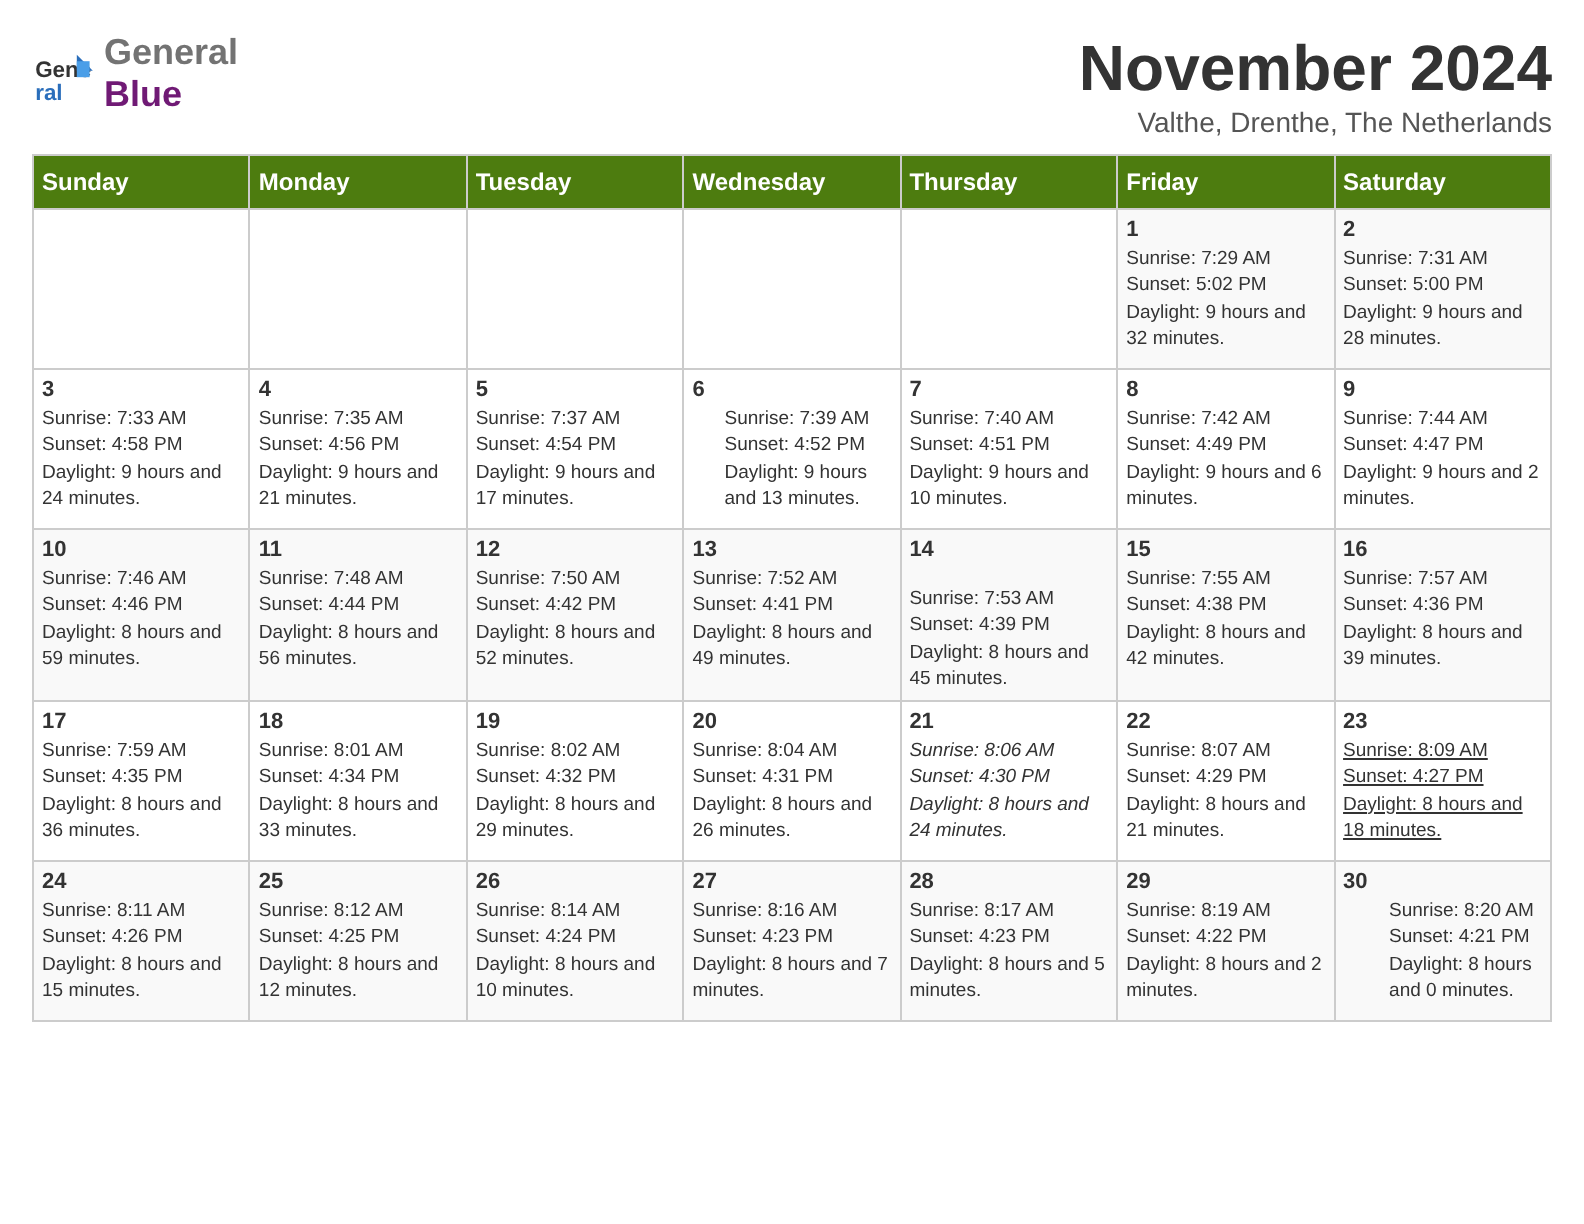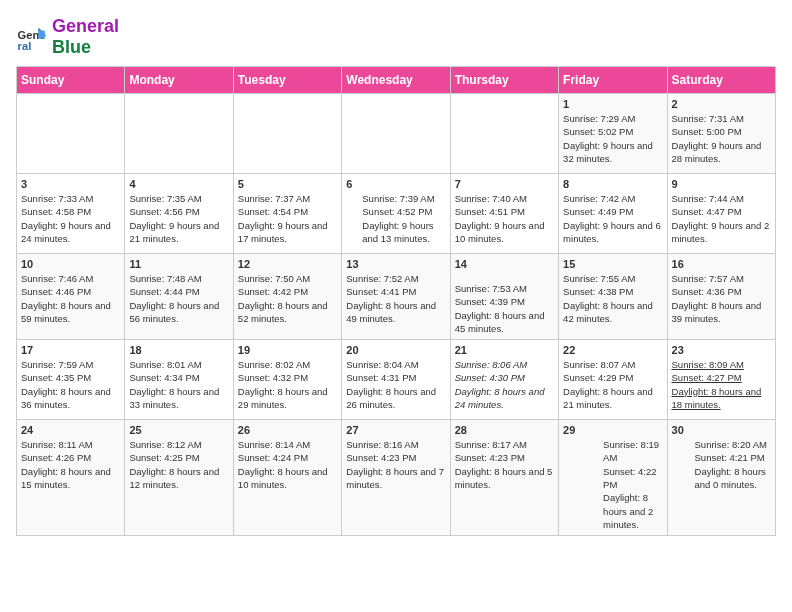--- a/index.html
+++ b/index.html
@@ -17,26 +17,26 @@
       margin-bottom: 8px;
     }
     .logo {
       display: flex;
       align-items: center;
       gap: 4px;
     }
     .logo-text-general {
       font-size: 18px;
       font-weight: bold;
-      color: #a21caf;
+      color: #737373;
     }
     .logo-text-blue {
       font-size: 18px;
       font-weight: bold;
-      color: #15803d;
+      color: #701a75;
     }
     .logo-icon {
       width: 32px;
       height: 32px;
     }
     .title-area {
       text-align: right;
     }
     .month-title {
       font-size: 32px;
@@ -46,21 +46,21 @@
     .subtitle {
       font-size: 14px;
       color: #555;
     }
     table {
       width: 100%;
       border-collapse: collapse;
       table-layout: fixed;
     }
     thead tr th {
-      background-color: #ec4899;
+      background-color: #4d7c0f;
       color: #fff;
       font-size: 12px;
       font-weight: bold;
       padding: 6px 4px;
       text-align: left;
       border: 1px solid #ccc;
     }
     tbody tr td {
       border: 1px solid #ccc;
       vertical-align: top;
@@ -101,20 +101,24 @@
     </svg>
     <div>
       <div>
         <span class="logo-text-general">General</span>
       </div>
       <div>
         <span class="logo-text-blue">Blue</span>
       </div>
     </div>
   </div>
+  <div class="title-area">
+    <div class="month-title">November 2024</div>
+    <div class="subtitle">Valthe, Drenthe, The Netherlands</div>
+  </div>
 </div>
 
 <table>
   <thead>
     <tr id="day-headers">
         <th>Sunday</th>
         <th>Monday</th>
         <th>Tuesday</th>
         <th>Wednesday</th>
         <th>Thursday</th>
@@ -300,21 +304,21 @@
 Daylight: 8 hours and 7 minutes.</div>
         </td>
         <td>
           <span class="day-number">28</span>
           <div class="day-info" style="white-space: pre-line;">Sunrise: 8:17 AM
 Sunset: 4:23 PM
 Daylight: 8 hours and 5 minutes.</div>
         </td>
         <td>
           <span class="day-number">29</span>
-          <div class="day-info" style="white-space: pre-line; margin-left: 40px;">Sunrise: 8:19 AM
+          <div class="day-info" style="white-space: pre-line;">Sunrise: 8:19 AM
 Sunset: 4:22 PM
 Daylight: 8 hours and 2 minutes.</div>
         </td>
         <td>
           <span class="day-number">30</span>
           <div class="day-info" style="white-space: pre-line; margin-left: 23px;">Sunrise: 8:20 AM
 Sunset: 4:21 PM
 Daylight: 8 hours and 0 minutes.</div>
         </td>
       </tr>

